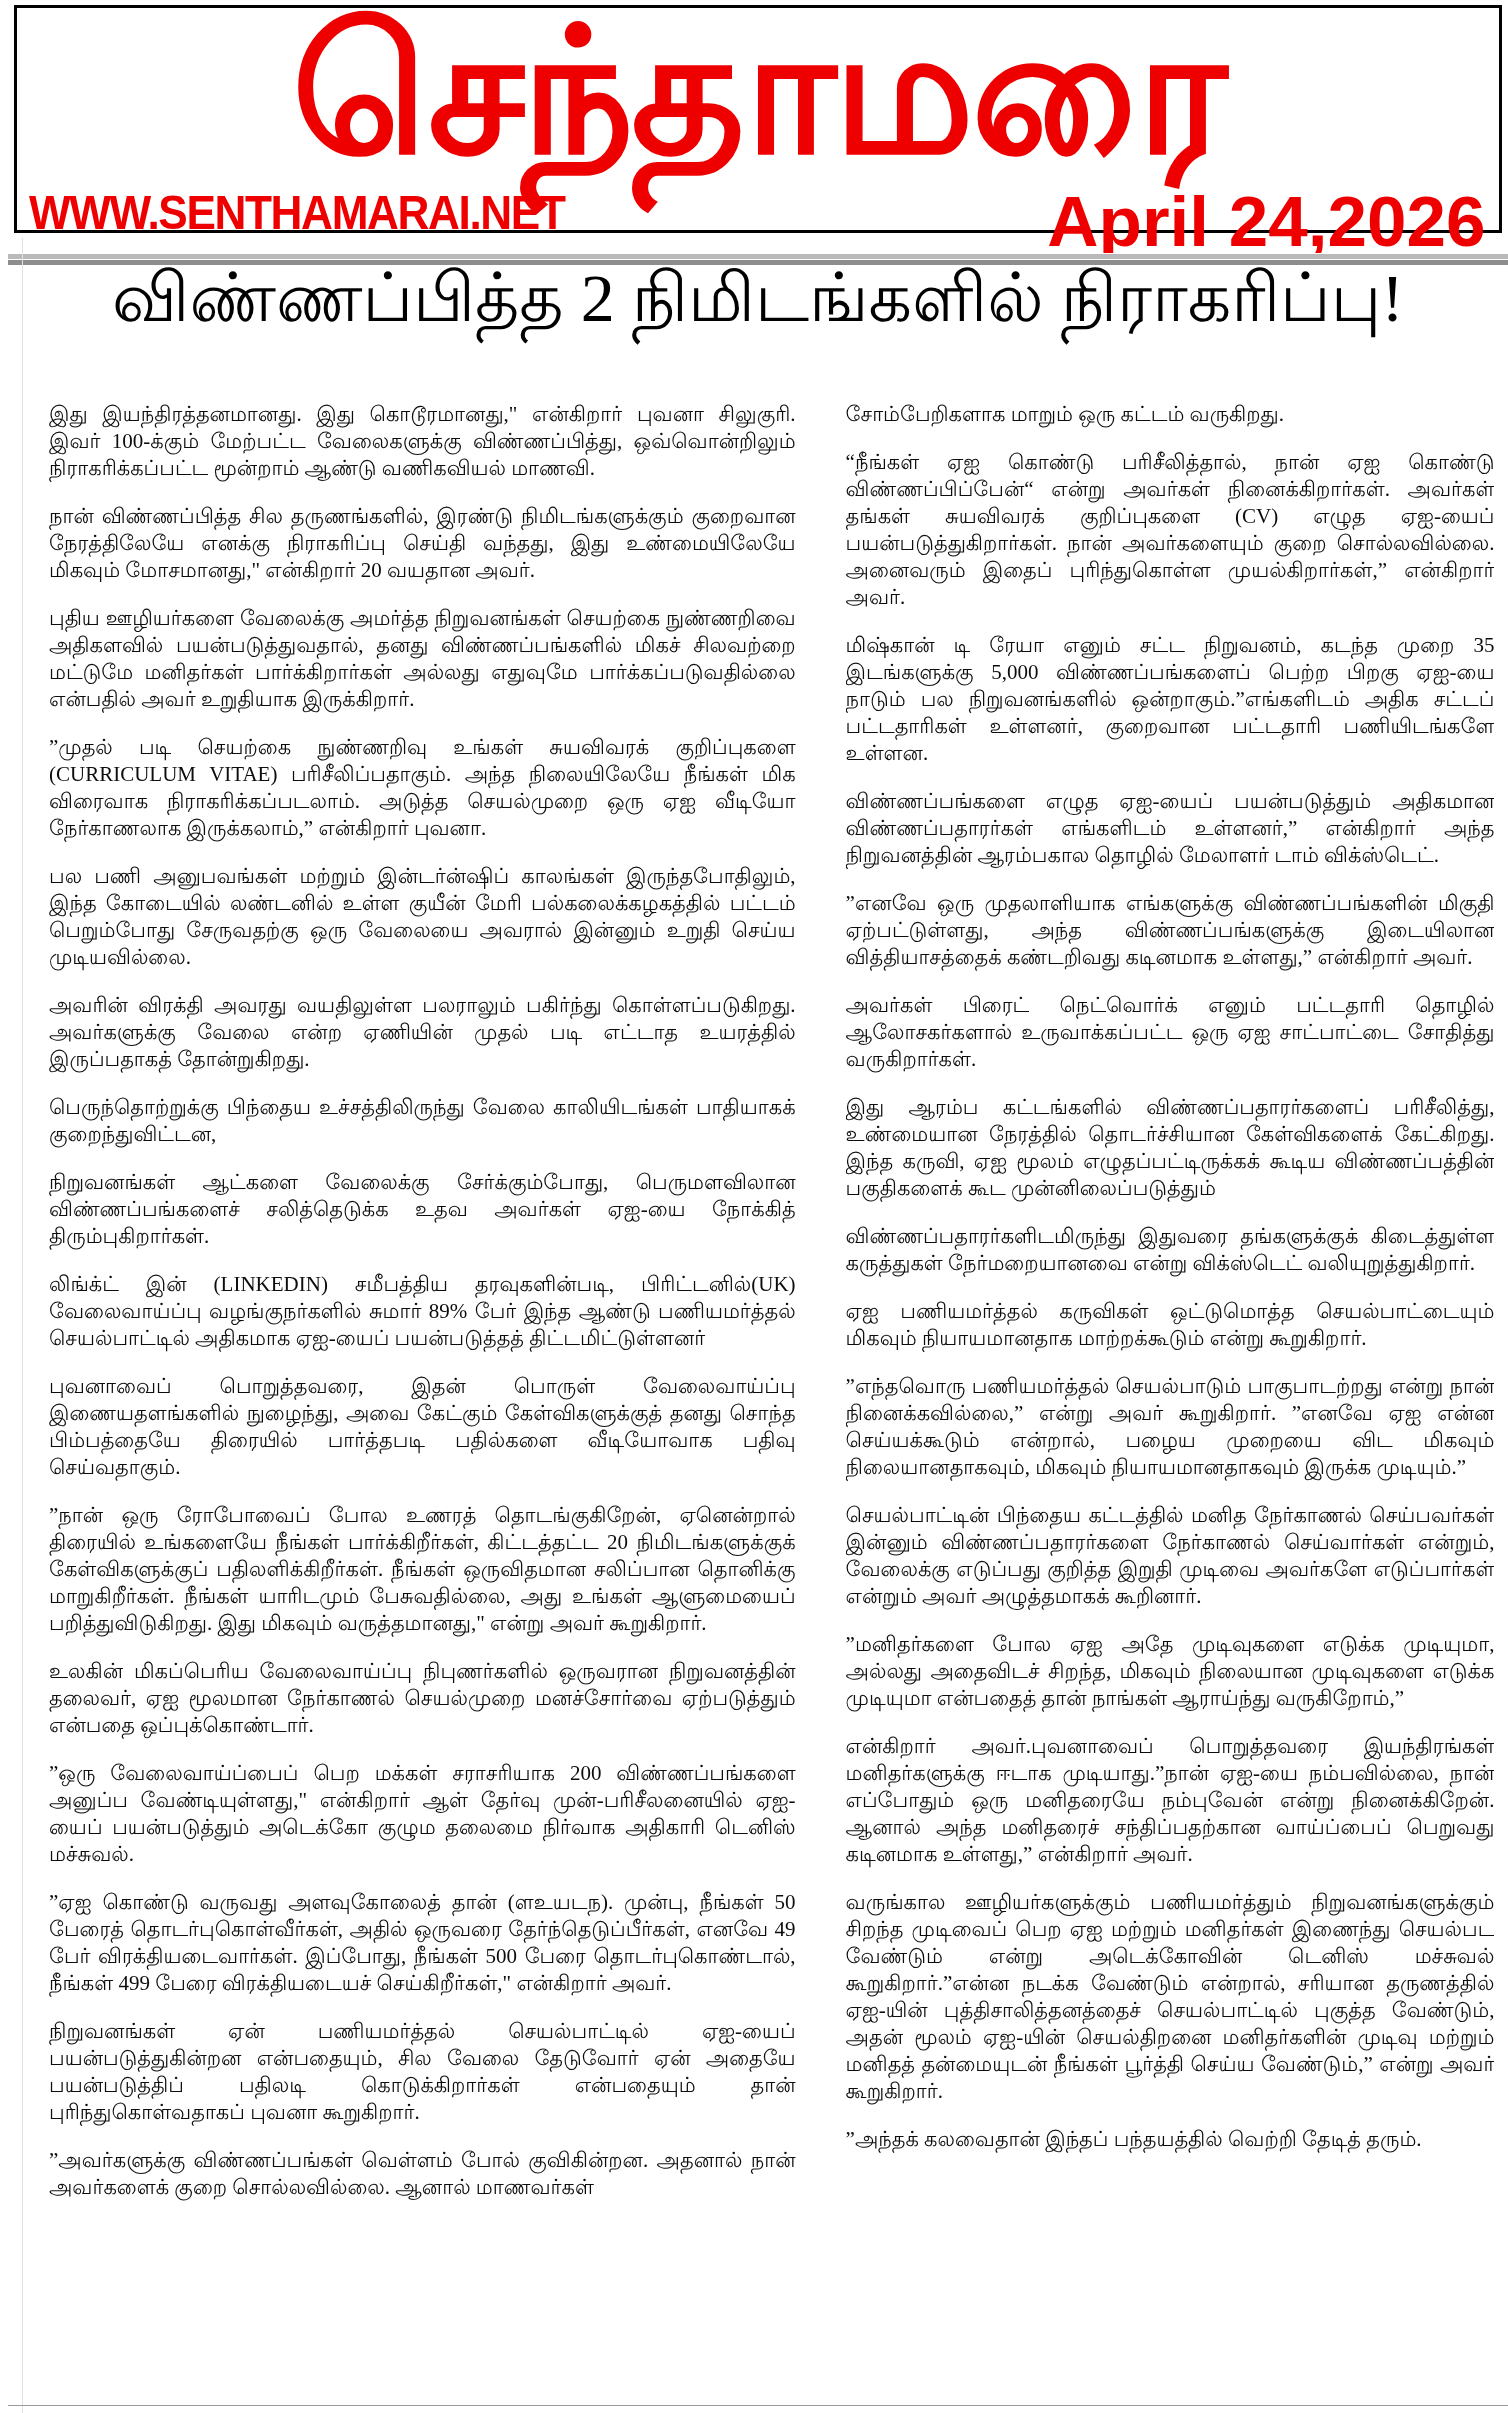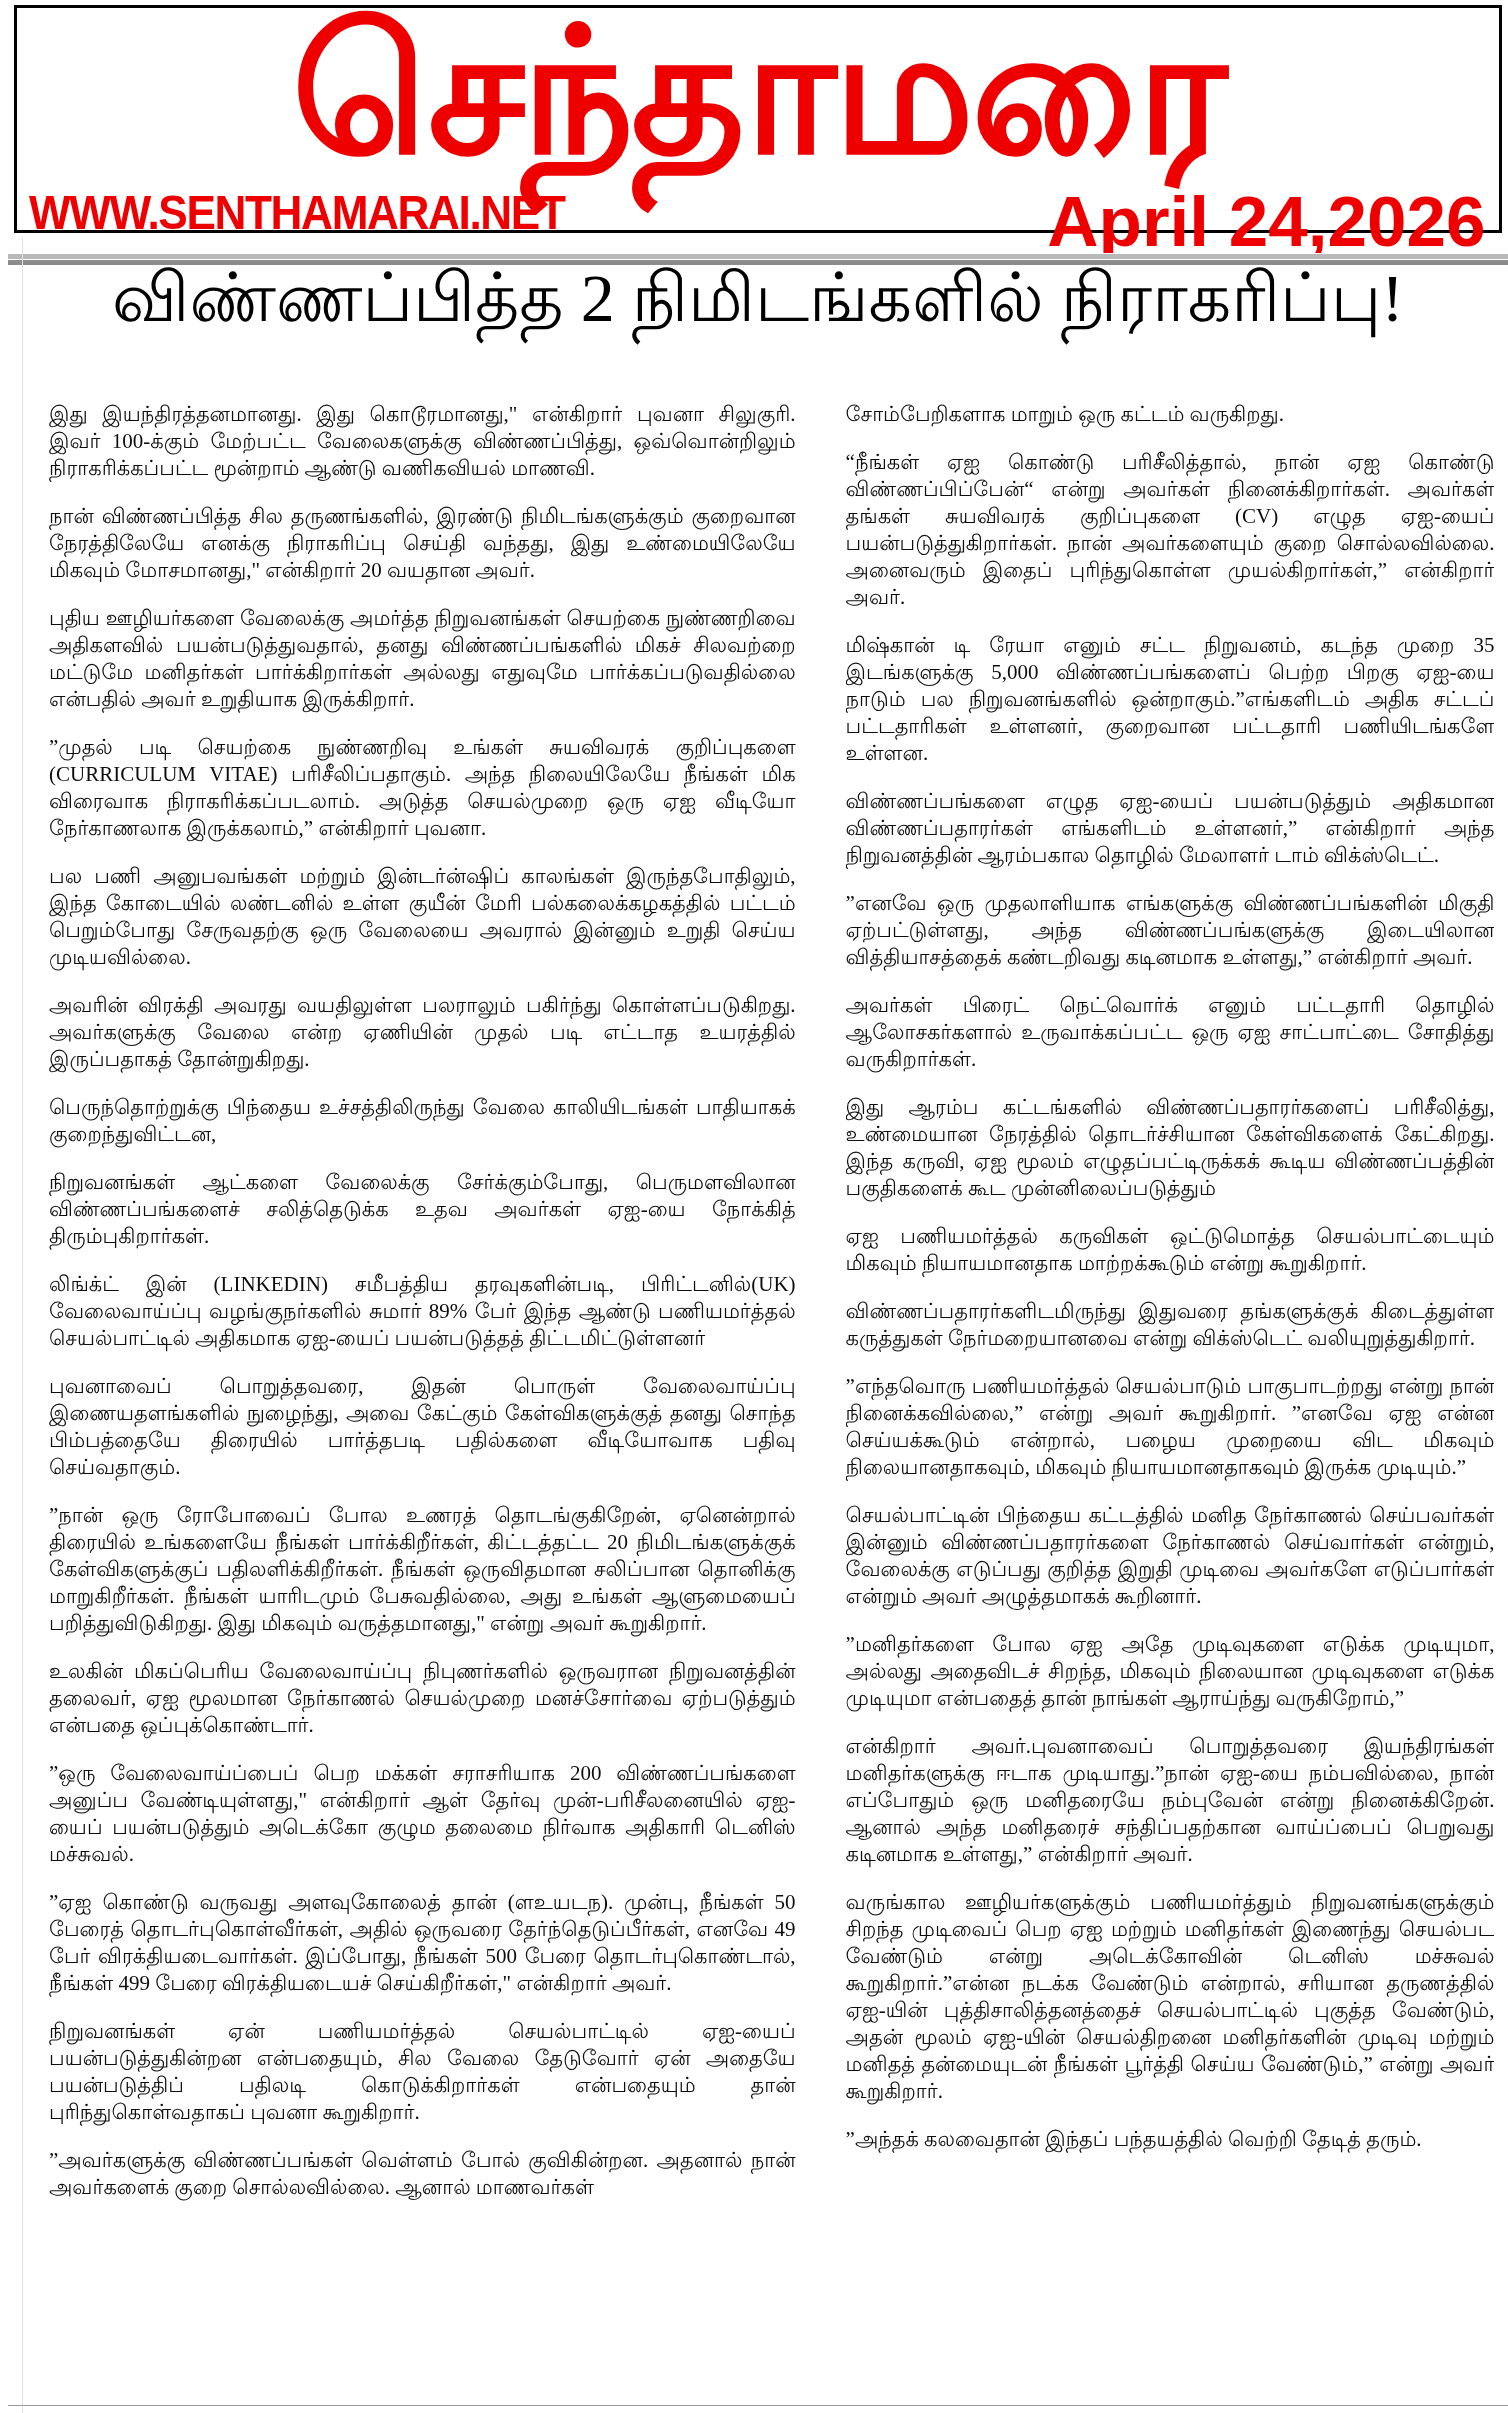--- a/index.html
+++ b/index.html
@@ -140,22 +140,22 @@
         <p class="para">”அவர்களுக்கு விண்ணப்பங்கள் வெள்ளம் போல் குவிகின்றன. அதனால் நான் அவர்களைக் குறை சொல்லவில்லை. ஆனால் மாணவர்கள்</p>
       </div>
     <div class="col col-right">
         <p class="para">சோம்பேறிகளாக மாறும் ஒரு கட்டம் வருகிறது.</p>
         <p class="para">“நீங்கள் ஏஐ கொண்டு பரிசீலித்தால், நான் ஏஐ கொண்டு விண்ணப்பிப்பேன்“ என்று அவர்கள் நினைக்கிறார்கள். அவர்கள் தங்கள் சுயவிவரக் குறிப்புகளை (CV) எழுத ஏஐ-யைப் பயன்படுத்துகிறார்கள். நான் அவர்களையும் குறை சொல்லவில்லை. அனைவரும் இதைப் புரிந்துகொள்ள முயல்கிறார்கள்,” என்கிறார் அவர்.</p>
         <p class="para">மிஷ்கான் டி ரேயா எனும் சட்ட நிறுவனம், கடந்த முறை 35 இடங்களுக்கு 5,000 விண்ணப்பங்களைப் பெற்ற பிறகு ஏஐ-யை நாடும் பல நிறுவனங்களில் ஒன்றாகும்.”எங்களிடம் அதிக சட்டப் பட்டதாரிகள் உள்ளனர், குறைவான பட்டதாரி பணியிடங்களே உள்ளன.</p>
         <p class="para">விண்ணப்பங்களை எழுத ஏஐ-யைப் பயன்படுத்தும் அதிகமான விண்ணப்பதாரர்கள் எங்களிடம் உள்ளனர்,” என்கிறார் அந்த நிறுவனத்தின் ஆரம்பகால தொழில் மேலாளர் டாம் விக்ஸ்டெட்.</p>
         <p class="para">”எனவே ஒரு முதலாளியாக எங்களுக்கு விண்ணப்பங்களின் மிகுதி ஏற்பட்டுள்ளது, அந்த விண்ணப்பங்களுக்கு இடையிலான வித்தியாசத்தைக் கண்டறிவது கடினமாக உள்ளது,” என்கிறார் அவர்.</p>
         <p class="para">அவர்கள் பிரைட் நெட்வொர்க் எனும் பட்டதாரி தொழில் ஆலோசகர்களால் உருவாக்கப்பட்ட ஒரு ஏஐ சாட்பாட்டை சோதித்து வருகிறார்கள்.</p>
         <p class="para">இது ஆரம்ப கட்டங்களில் விண்ணப்பதாரர்களைப் பரிசீலித்து, உண்மையான நேரத்தில் தொடர்ச்சியான கேள்விகளைக் கேட்கிறது. இந்த கருவி, ஏஐ மூலம் எழுதப்பட்டிருக்கக் கூடிய விண்ணப்பத்தின் பகுதிகளைக் கூட முன்னிலைப்படுத்தும்</p>
+        <p class="para">விண்ணப்பதாரர்களிடமிருந்து இதுவரை தங்களுக்குக் கிடைத்துள்ள கருத்துகள் நேர்மறையானவை என்று விக்ஸ்டெட் வலியுறுத்துகிறார்.</p>
         <p class="para">ஏஐ பணியமர்த்தல் கருவிகள் ஒட்டுமொத்த செயல்பாட்டையும் மிகவும் நியாயமானதாக மாற்றக்கூடும் என்று கூறுகிறார்.</p>
-        <p class="para">விண்ணப்பதாரர்களிடமிருந்து இதுவரை தங்களுக்குக் கிடைத்துள்ள கருத்துகள் நேர்மறையானவை என்று விக்ஸ்டெட் வலியுறுத்துகிறார்.</p>
         <p class="para">”எந்தவொரு பணியமர்த்தல் செயல்பாடும் பாகுபாடற்றது என்று நான் நினைக்கவில்லை,” என்று அவர் கூறுகிறார். ”எனவே ஏஐ என்ன செய்யக்கூடும் என்றால், பழைய முறையை விட மிகவும் நிலையானதாகவும், மிகவும் நியாயமானதாகவும் இருக்க முடியும்.”</p>
         <p class="para">செயல்பாட்டின் பிந்தைய கட்டத்தில் மனித நேர்காணல் செய்பவர்கள் இன்னும் விண்ணப்பதாரர்களை நேர்காணல் செய்வார்கள் என்றும், வேலைக்கு எடுப்பது குறித்த இறுதி முடிவை அவர்களே எடுப்பார்கள் என்றும் அவர் அழுத்தமாகக் கூறினார்.</p>
         <p class="para">”மனிதர்களை போல ஏஐ அதே முடிவுகளை எடுக்க முடியுமா, அல்லது அதைவிடச் சிறந்த, மிகவும் நிலையான முடிவுகளை எடுக்க முடியுமா என்பதைத் தான் நாங்கள் ஆராய்ந்து வருகிறோம்,”</p>
         <p class="para">என்கிறார் அவர்.புவனாவைப் பொறுத்தவரை இயந்திரங்கள் மனிதர்களுக்கு ஈடாக முடியாது.”நான் ஏஐ-யை நம்பவில்லை, நான் எப்போதும் ஒரு மனிதரையே நம்புவேன் என்று நினைக்கிறேன். ஆனால் அந்த மனிதரைச் சந்திப்பதற்கான வாய்ப்பைப் பெறுவது கடினமாக உள்ளது,” என்கிறார் அவர்.</p>
         <p class="para">வருங்கால ஊழியர்களுக்கும் பணியமர்த்தும் நிறுவனங்களுக்கும் சிறந்த முடிவைப் பெற ஏஐ மற்றும் மனிதர்கள் இணைந்து செயல்பட வேண்டும் என்று அடெக்கோவின் டெனிஸ் மச்சுவல் கூறுகிறார்.”என்ன நடக்க வேண்டும் என்றால், சரியான தருணத்தில் ஏஐ-யின் புத்திசாலித்தனத்தைச் செயல்பாட்டில் புகுத்த வேண்டும், அதன் மூலம் ஏஐ-யின் செயல்திறனை மனிதர்களின் முடிவு மற்றும் மனிதத் தன்மையுடன் நீங்கள் பூர்த்தி செய்ய வேண்டும்,” என்று அவர் கூறுகிறார்.</p>
         <p class="para">”அந்தக் கலவைதான் இந்தப் பந்தயத்தில் வெற்றி தேடித் தரும்.</p>
       </div>
   </main>
 
   <div class="bottom-rule"></div>

